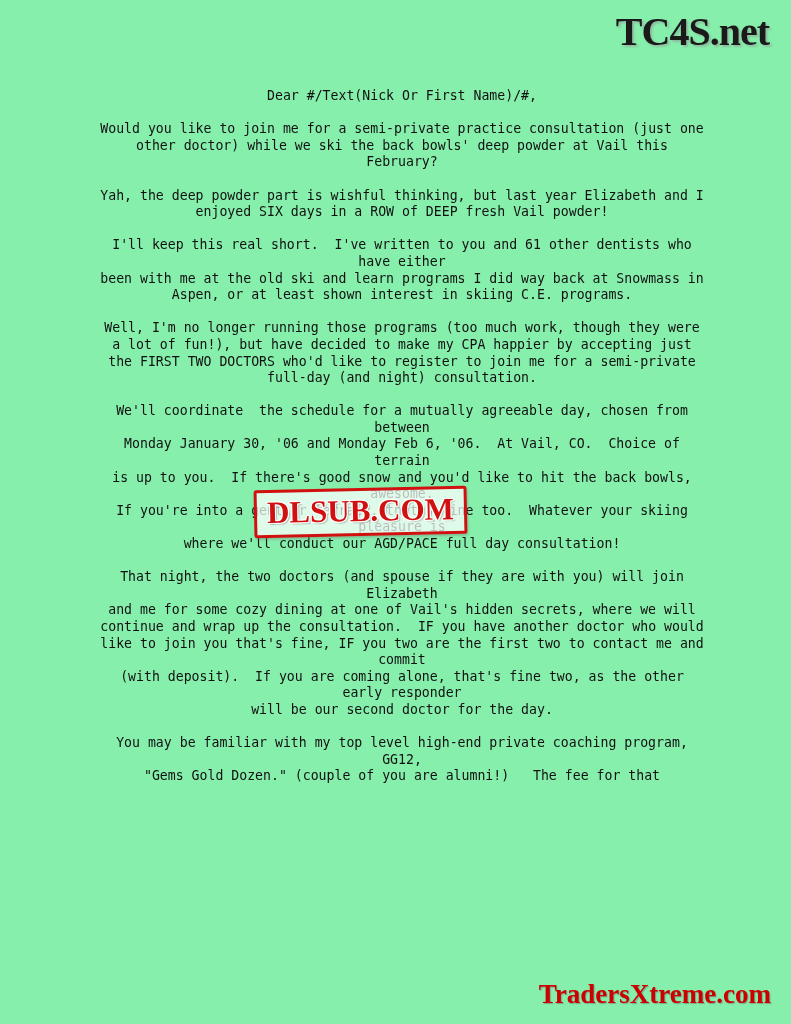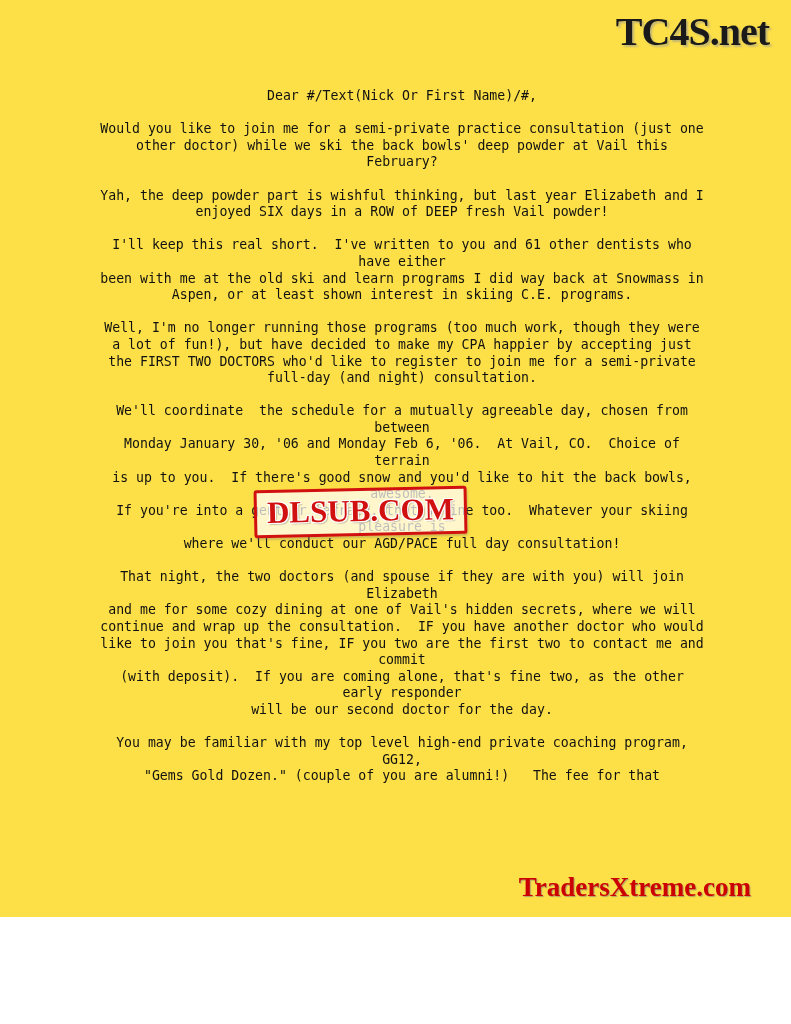--- a/index.html
+++ b/index.html
@@ -10,41 +10,41 @@
   body {
     width: 791px;
     height: 1024px;
     position: relative;
     font-family: "Liberation Sans", sans-serif;
     overflow: hidden;
   }
   #page {
     position: relative;
     width: 791px;
-    height: 917px;
-    background: #fde047;
+    height: 1024px;
+    background: #86efac;
   }
   
   .brand-top {
     position: absolute;
     top: 8px;
     right: 22px;
     font-family: "Liberation Serif", serif;
     font-size: 40px;
     font-weight: bold;
     color: #1a1a1a;
     letter-spacing: -1px;
     text-shadow: 2px 2px 2px rgba(150,150,150,0.55);
     white-space: nowrap;
   }
   
   .brand-bottom {
     position: absolute;
     bottom: 14px;
-    right: 40px;
+    right: 20px;
     font-family: "Liberation Serif", serif;
     font-size: 27px;
     font-weight: bold;
     color: #cc0000;
     text-shadow: 1px 1px 1px rgba(120,120,120,0.6);
     white-space: nowrap;
     margin-top: 45px;
   }
   
   .letter {

